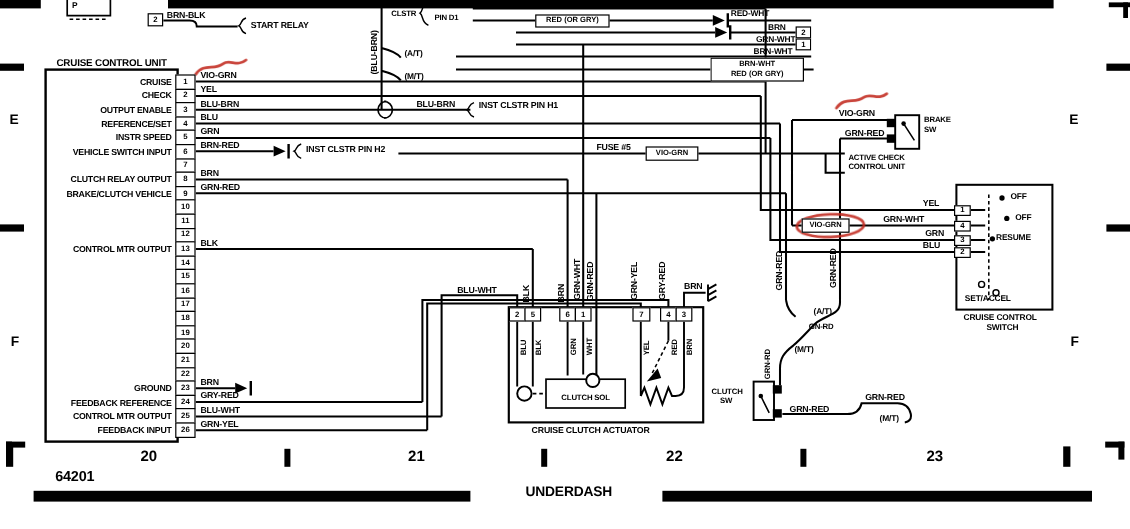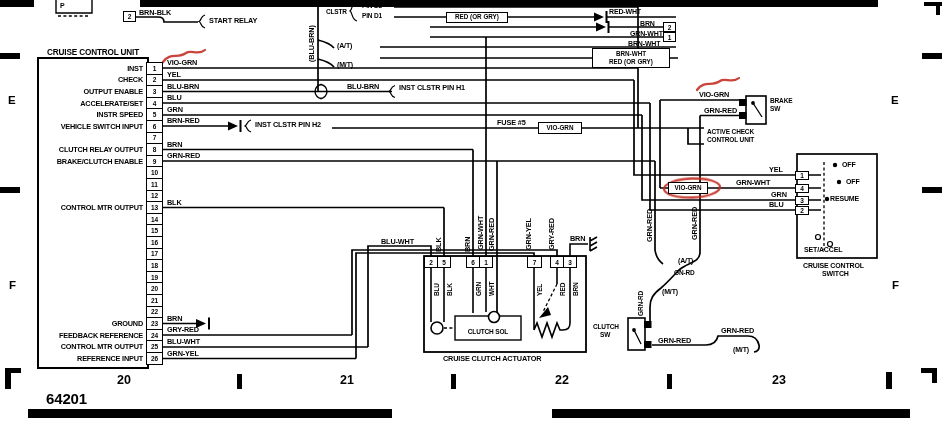--- a/index.html
+++ b/index.html
@@ -1,21 +1,21 @@
 <!DOCTYPE html>
 <html><head>
 <meta charset="utf-8">
 <style>
   html,body{margin:0;padding:0;background:#e8e8e4;}
   #wrap{position:relative;width:942px;height:441px;background:#ffffff;overflow:hidden;
         font-family:"Liberation Sans",sans-serif;color:#000;}
   #wires{position:absolute;left:0;top:0;z-index:1;}
   .lb{position:absolute;z-index:3;font:bold 7.3px/1.1 "Liberation Sans",sans-serif;
       white-space:nowrap;letter-spacing:-0.15px;color:#000;}.f65{font-size:6.5px}.f7{font-size:7px}.f8{font-size:8.2px}
-  .f10{font-size:15px}.f11{font-size:11.5px}.f12{font-size:12.5px;letter-spacing:0;}
+  .f10{font-size:12px}.f11{font-size:11.5px}.f12{font-size:12.5px;letter-spacing:0;}
   .rot{transform-origin:0 0;transform:rotate(-90deg);}
   .ctr{text-align:center;}
   .pb{position:absolute;z-index:3;box-sizing:border-box;border:1.4px solid #000;background:#fff;
       display:flex;align-items:center;justify-content:center;
       font:bold 6.5px "Liberation Sans",sans-serif;}
   .bx{position:absolute;z-index:3;box-sizing:border-box;border:1.4px solid #000;background:#fff;
       display:flex;flex-direction:column;align-items:center;justify-content:center;
       font:bold 6.3px "Liberation Sans",sans-serif;white-space:nowrap;line-height:1.25;}
   .fn{position:absolute;z-index:3;left:40px;width:103px;text-align:right;
       font:bold 7.3px "Liberation Sans",sans-serif;letter-spacing:-0.2px;white-space:nowrap;}
@@ -153,20 +153,21 @@
 
   <div class="lb f11" style="left:8px;top:94px">E</div>
   <div class="lb f11" style="left:9px;top:279px">F</div>
   <div class="lb f11" style="left:891px;top:94px">E</div>
   <div class="lb f11" style="left:892px;top:279px">F</div>
   <div class="lb f12 ctr" style="left:104px;top:374px;width:40px">20</div>
   <div class="lb f12 ctr" style="left:327px;top:374px;width:40px">21</div>
   <div class="lb f12 ctr" style="left:542px;top:374px;width:40px">22</div>
   <div class="lb f12 ctr" style="left:759px;top:374px;width:40px">23</div>
   <div class="lb f10" style="left:46px;top:391px">64201</div>
+  <div class="lb f11 ctr" style="left:396px;top:404px;width:156px">UNDERDASH</div>
 
   <div class="lb f7" style="left:60px;top:2px">P</div>
   <div class="pb" style="left:123px;top:11px;width:13px;height:11px">2</div>
   <div class="lb" style="left:139px;top:9px">BRN-BLK</div>
   <div class="lb" style="left:209px;top:17px">START RELAY</div>
 
   <div class="lb f65" style="left:326px;top:0px">INSTR</div>
   <div class="lb f65" style="left:326px;top:8px">CLSTR</div>
   <div class="lb f65" style="left:362px;top:2px">PIN D2</div>
   <div class="lb f65" style="left:362px;top:12px">PIN D1</div>
@@ -212,33 +213,33 @@
   <div class="pb" style="left:146px;top:259.2px;width:17px;height:12.6px">18</div>
   <div class="pb" style="left:146px;top:270.8px;width:17px;height:12.6px">19</div>
   <div class="pb" style="left:146px;top:282.4px;width:17px;height:12.6px">20</div>
   <div class="pb" style="left:146px;top:294px;width:17px;height:12.6px">21</div>
   <div class="pb" style="left:146px;top:305.6px;width:17px;height:12.6px">22</div>
   <div class="pb" style="left:146px;top:317.2px;width:17px;height:12.6px">23</div>
   <div class="pb" style="left:146px;top:328.8px;width:17px;height:12.6px">24</div>
   <div class="pb" style="left:146px;top:340.4px;width:17px;height:12.6px">25</div>
   <div class="pb" style="left:146px;top:352px;width:17px;height:12.6px">26</div>
 
-  <div class="fn" style="top:63.8px">INST</div>
+  <div class="fn" style="top:63.8px">CRUISE</div>
   <div class="fn" style="top:75.4px">CHECK</div>
   <div class="fn" style="top:87px">OUTPUT ENABLE</div>
-  <div class="fn" style="top:98.6px">ACCELERATE/SET</div>
+  <div class="fn" style="top:98.6px">REFERENCE/SET</div>
   <div class="fn" style="top:110.2px">INSTR SPEED</div>
   <div class="fn" style="top:121.8px">VEHICLE SWITCH INPUT</div>
   <div class="fn" style="top:145px">CLUTCH RELAY OUTPUT</div>
-  <div class="fn" style="top:156.6px">BRAKE/CLUTCH ENABLE</div>
+  <div class="fn" style="top:156.6px">BRAKE/CLUTCH VEHICLE</div>
   <div class="fn" style="top:203px">CONTROL MTR OUTPUT</div>
   <div class="fn" style="top:319px">GROUND</div>
   <div class="fn" style="top:330.6px">FEEDBACK REFERENCE</div>
   <div class="fn" style="top:342.2px">CONTROL MTR OUTPUT</div>
-  <div class="fn" style="top:353.8px">REFERENCE INPUT</div>
+  <div class="fn" style="top:353.8px">FEEDBACK INPUT</div>
 
   <div class="lb" style="left:167px;top:59px">VIO-GRN</div>
   <div class="lb" style="left:167px;top:71px">YEL</div>
   <div class="lb" style="left:167px;top:82.5px">BLU-BRN</div>
   <div class="lb" style="left:167px;top:94px">BLU</div>
   <div class="lb" style="left:167px;top:106px">GRN</div>
   <div class="lb" style="left:167px;top:117px">BRN-RED</div>
   <div class="lb" style="left:167px;top:140.5px">BRN</div>
   <div class="lb" style="left:167px;top:152px">GRN-RED</div>
   <div class="lb" style="left:167px;top:198.5px">BLK</div>

